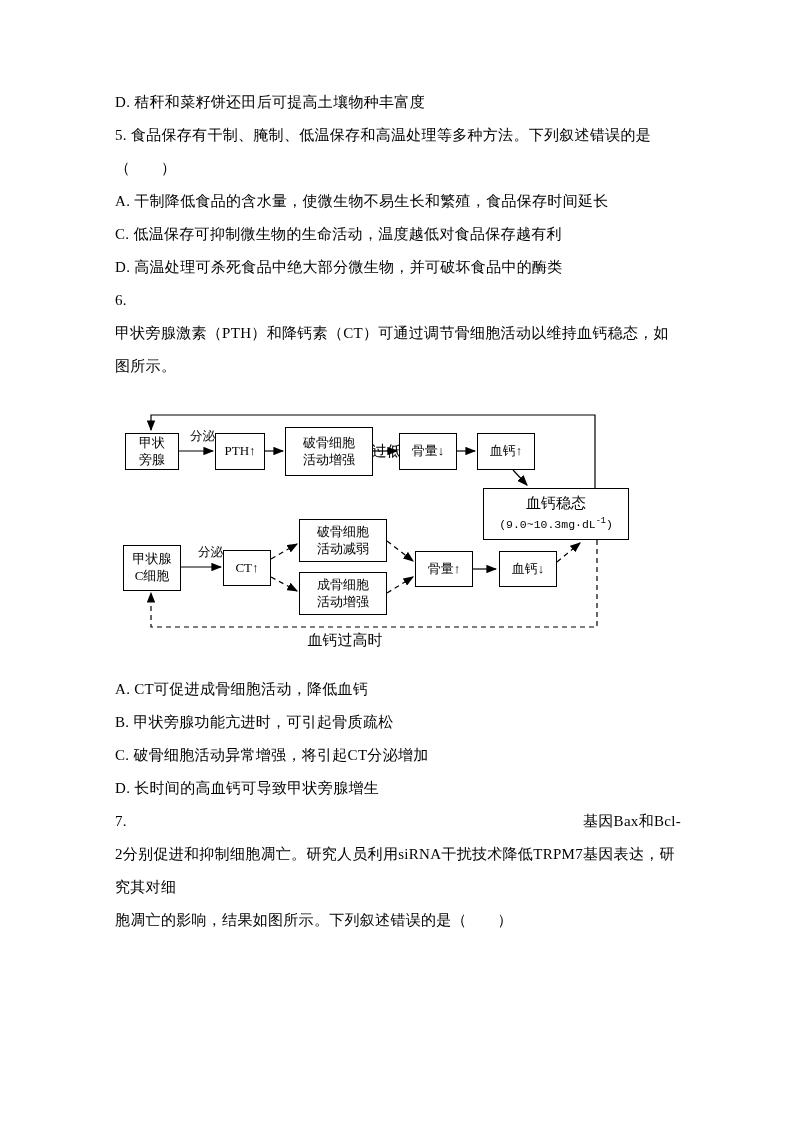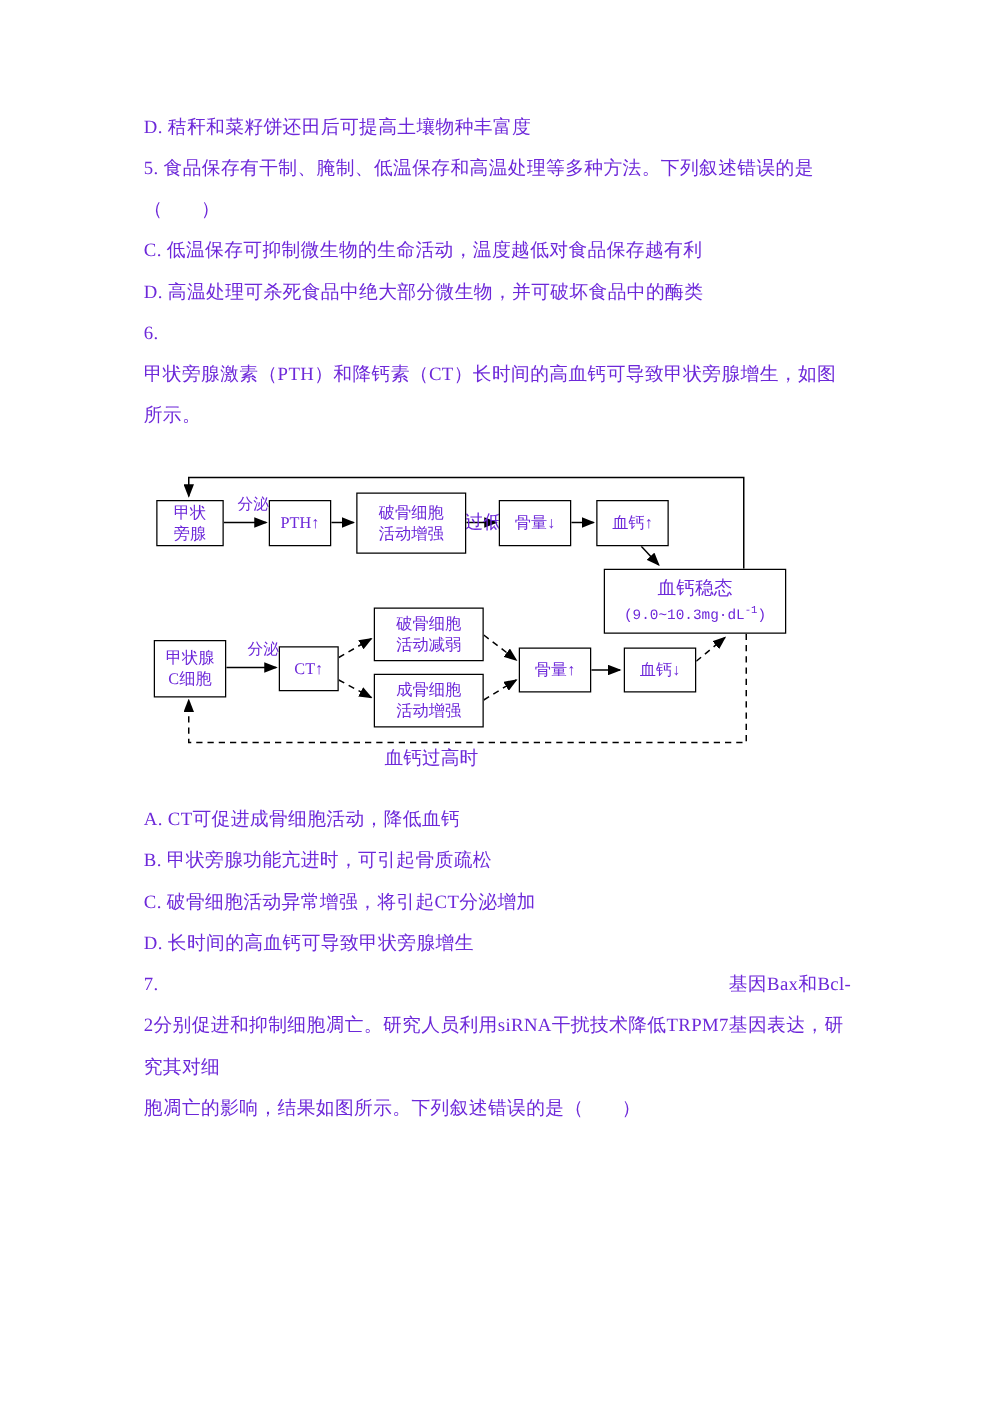--- a/index.html
+++ b/index.html
@@ -1,19 +1,19 @@
 <!DOCTYPE html>
 <html><head>
 <meta charset="utf-8">
 <style>
   * { margin:0; padding:0; box-sizing:border-box; }
   html,body { background:#ffffff; }
   .page {
     position:relative; width:794px; height:1123px; background:#fff;
-    font-family:"Liberation Serif","DejaVu Serif",serif; color:#6d28d9; overflow:hidden;
+    font-family:"Liberation Serif","DejaVu Serif",serif; color:#000000; overflow:hidden;
   }
   .content {
     position:absolute; left:115px; top:86px; width:566px;
     font-size:15px; line-height:33px; letter-spacing:0.3px;
   }
   .content p { margin:0; }
   .q7line1 { display:flex; justify-content:space-between; }
 
   
   .diagram {
@@ -55,25 +55,26 @@
 </style>
 </head>
 <body>
 
 <div class="page">
   <div class="content">
 
     <p>D. 秸秆和菜籽饼还田后可提高土壤物种丰富度</p>
 
     <p>5. 食品保存有干制、腌制、低温保存和高温处理等多种方法。下列叙述错误的是（　　）</p>
+    <p>A. 干制降低食品的含水量，使微生物不易生长和繁殖，食品保存时间延长</p>
     <p>C. 低温保存可抑制微生物的生命活动，温度越低对食品保存越有利</p>
     <p>D. 高温处理可杀死食品中绝大部分微生物，并可破坏食品中的酶类</p>
 
     <p>6.</p>
-    <p>甲状旁腺激素（PTH）和降钙素（CT）长时间的高血钙可导致甲状旁腺增生，如图所示。</p>
+    <p>甲状旁腺激素（PTH）和降钙素（CT）可通过调节骨细胞活动以维持血钙稳态，如图所示。</p>
 
     <div class="diagram">
       <svg viewBox="0 0 566 264" width="566" height="264">
         <defs>
           <marker id="arr" markerWidth="9" markerHeight="7" refX="8" refY="3.5" orient="auto">
             <path d="M0,0 L9,3.5 L0,7 Z" fill="#000"></path>
           </marker>
         </defs>
         <g>
           <line x1="64" y1="56" x2="98" y2="56" marker-end="url(#arr)"></line>

